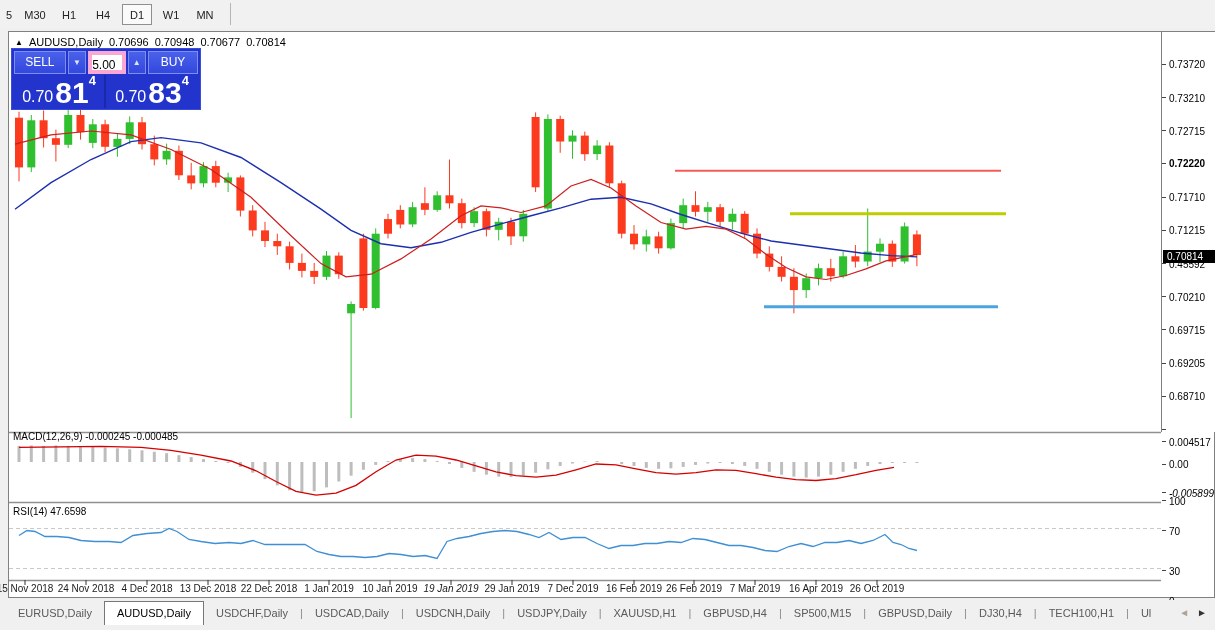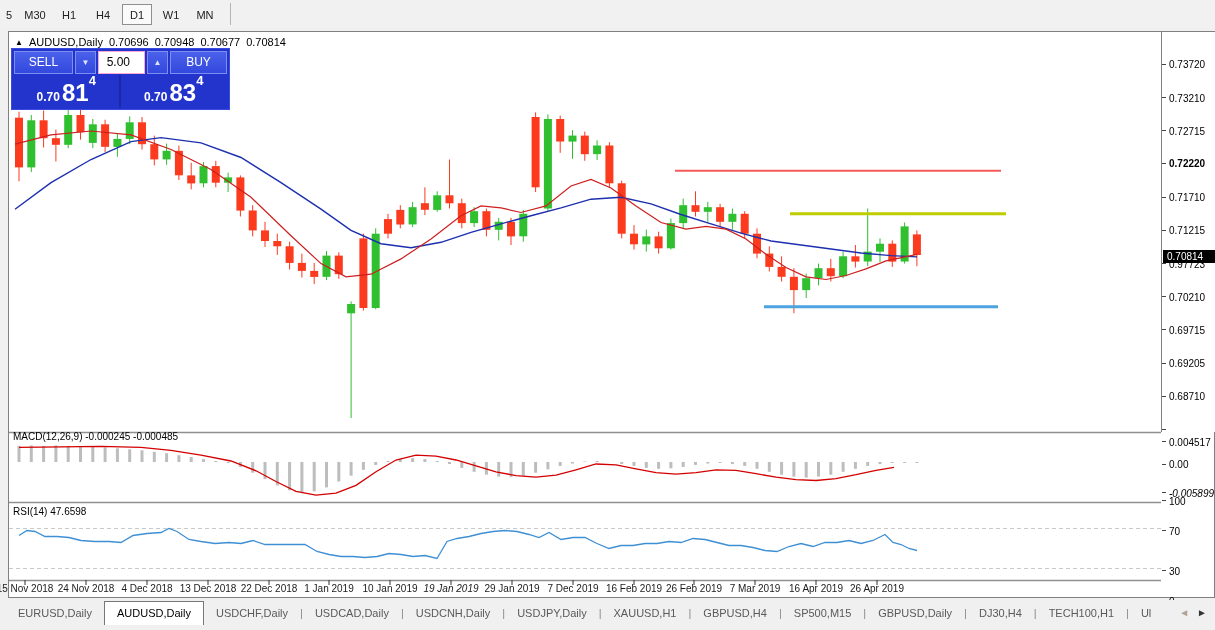--- a/index.html
+++ b/index.html
@@ -14,38 +14,38 @@
   .tf-btn.active { background:#fafafa; border:1px solid #8f8f8f; }
   .tf-sep { width:1px; height:22px; background:#b5b5b5; margin-left:6px; }
   
   .chart-window { position:absolute; left:8px; top:31px; width:1207px; height:567px;
     background:#ffffff; border:1px solid #808080; }
   #chart-svg { position:absolute; left:0; top:0; }
   .chart-header { position:absolute; left:6px; top:4px; font-size:11px; color:#000;
     display:flex; gap:6px; align-items:center; }
   .chart-header .tri { font-size:8px; }
   
-  .trade-panel { position:absolute; left:2px; top:16px; width:219px; height:62px;
+  .trade-panel { position:absolute; left:2px; top:16px; width:190px; height:62px;
     background:#2334cd; border:1px solid #3a4bdf; padding:2px; }
   .tp-row1 { display:flex; height:23px; gap:2px; }
   .btn-sell,.btn-buy { width:59px; background:linear-gradient(#4a61ea,#3348dd);
     border:1px solid #7d8ef2; color:#fff; font-size:12px; text-align:center;
     line-height:21px; cursor:pointer; }
   .btn-buy { width:57px; }
   .spin-btn { width:21px; background:linear-gradient(#4a61ea,#3348dd);
     border:1px solid #7d8ef2; color:#dfe5ff; font-size:8px; text-align:center;
     line-height:21px; cursor:pointer; }
-  .vol-box { flex:1; background:#fff; border:1px solid #f9a8d4; color:#000;
-    font-size:12px; text-align:right; padding-right:14px; line-height:21px; }
+  .vol-box { flex:1; background:#fff; border:4px solid #f9a8d4; color:#000;
+    font-size:12px; text-align:right; padding-right:6px; line-height:21px; }
   .tp-row2 { display:flex; height:33px; margin-top:1px; }
   .price-cell { width:50%; color:#fff; display:flex; align-items:flex-end;
     justify-content:center; padding-bottom:1px; cursor:pointer; }
   .price-cell:first-child { border-right:2px solid #1b28a8; }
-  .pc-small { font-size:12px; font-weight:bold; margin-right:2px; line-height:20px; }
-  .pc-big { font-size:24px; font-weight:bold; line-height:28px; }
+  .pc-small { font-size:16px; font-weight:normal; margin-right:2px; line-height:20px; }
+  .pc-big { font-size:30px; font-weight:bold; line-height:28px; }
   .pc-sup { font-size:13px; font-weight:bold; line-height:12px; align-self:flex-start; }
   
   .price-axis { position:absolute; left:1152px; top:0; width:55px; height:400px;
     border-left:1px solid #808080; background:#fff; font-size:10px; color:#000; }
   .pa-tick { position:absolute; left:7px; transform:translateY(-50%); white-space:nowrap; }
   .pa-mark { position:absolute; left:0; width:4px; height:1px; background:#444; }
   .pa-current { position:absolute; left:1px; width:52px; height:13px; background:#000;
     color:#fff; font-size:10px; line-height:13px; padding-left:4px; }
   .ind-label { position:absolute; font-size:10px; color:#000; background:rgba(255,255,255,.0); }
   .date-axis-label { position:absolute; font-size:10px; color:#1a1a1a; transform:translateX(-50%); top:551px; }
@@ -371,21 +371,21 @@
       <div class="pa-tick" style="top: 65.8151px;">0.73210</div>
       <div class="pa-mark" style="top: 98.1357px;"></div>
       <div class="pa-tick" style="top: 98.6357px;">0.72715</div>
       <div class="pa-mark" style="top: 130.956px;"></div>
       <div class="pa-tick" style="top: 131.456px; font-weight: bold;">0.72220</div>
       <div class="pa-mark" style="top: 164.771px;"></div>
       <div class="pa-tick" style="top: 165.271px;">0.71710</div>
       <div class="pa-mark" style="top: 197.592px;"></div>
       <div class="pa-tick" style="top: 198.092px;">0.71215</div>
       <div class="pa-mark" style="top: 231.407px;"></div>
-      <div class="pa-tick" style="top: 231.907px;">0.97723</div>
+      <div class="pa-tick" style="top: 231.907px;">0.45592</div>
       <div class="pa-mark" style="top: 264.228px;"></div>
       <div class="pa-tick" style="top: 264.728px;">0.70210</div>
       <div class="pa-mark" style="top: 297.048px;"></div>
       <div class="pa-tick" style="top: 297.548px;">0.69715</div>
       <div class="pa-mark" style="top: 330.863px;"></div>
       <div class="pa-tick" style="top: 331.363px;">0.69205</div>
       <div class="pa-mark" style="top: 363.684px;"></div>
       <div class="pa-tick" style="top: 364.184px;">0.68710</div>
       <div class="pa-mark" style="top: 396.505px;"></div>
       <div class="pa-tick" style="top: 418px; padding-left: 48px;">0.68215</div>
@@ -413,21 +413,21 @@
       <div class="date-axis-label" style="left: 260px;">22 Dec 2018</div>
       <div class="date-axis-label" style="left: 320px;">1 Jan 2019</div>
       <div class="date-axis-label" style="left: 381px;">10 Jan 2019</div>
       <div class="date-axis-label" style="left: 442px; font-style: italic;">19 Jan 2019</div>
       <div class="date-axis-label" style="left: 503px;">29 Jan 2019</div>
       <div class="date-axis-label" style="left: 564px;">7 Dec 2019</div>
       <div class="date-axis-label" style="left: 625px;">16 Feb 2019</div>
       <div class="date-axis-label" style="left: 685px;">26 Feb 2019</div>
       <div class="date-axis-label" style="left: 746px;">7 Mar 2019</div>
       <div class="date-axis-label" style="left: 807px;">16 Apr 2019</div>
-      <div class="date-axis-label" style="left: 868px;">26 Apr 2019</div>
+      <div class="date-axis-label" style="left: 868px;">26 Oct 2019</div>
     </div>
 </div>
 
 <div class="tabbar" id="tabbar">
     <div class="tab">EURUSD,Daily</div>
     <div class="tab active">AUDUSD,Daily</div>
     <div class="tab">USDCHF,Daily</div>
     <span class="tab-sep">|</span>
     <div class="tab">USDCAD,Daily</div>
     <span class="tab-sep">|</span>

